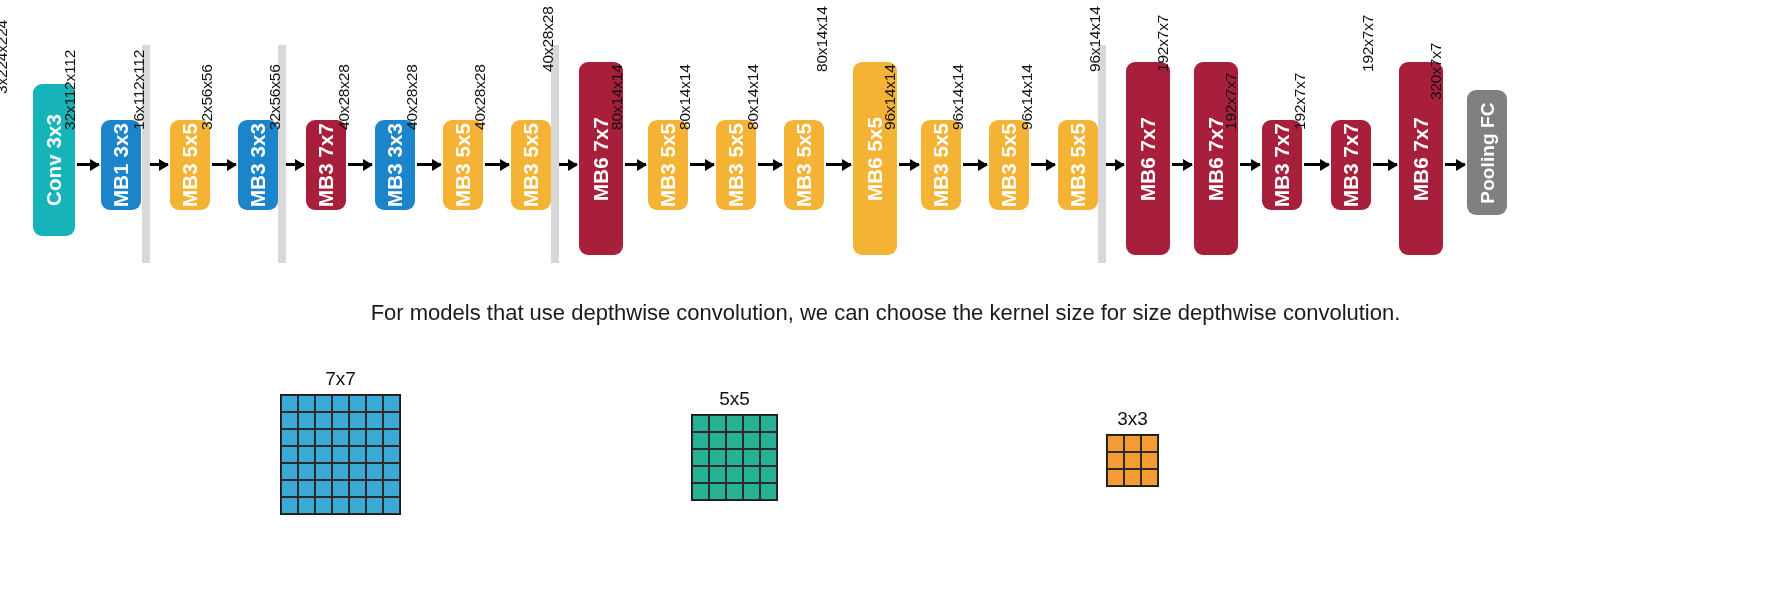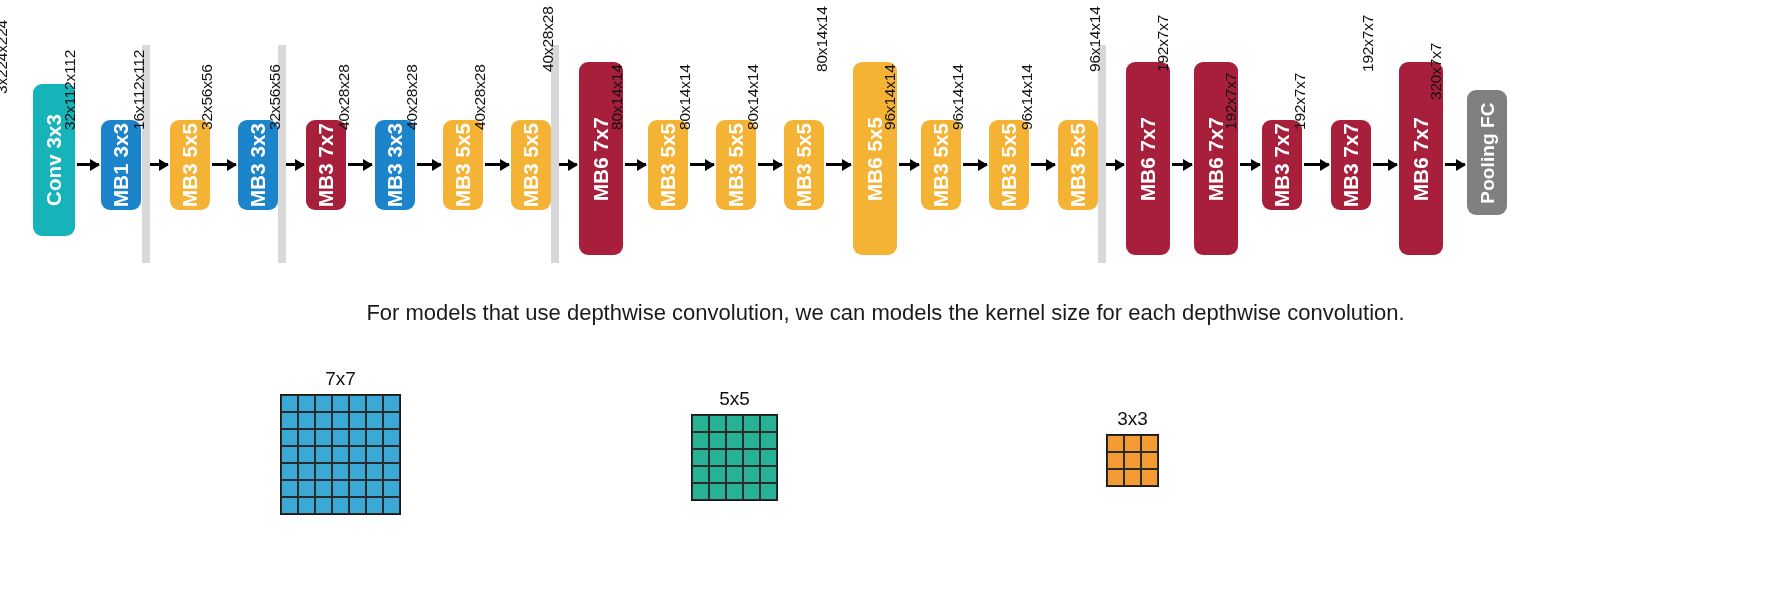--- a/index.html
+++ b/index.html
@@ -186,21 +186,21 @@
       <span class="lbl">MB6 7x7</span>
     </div>
     <div class="arrow" style="left: 1445px; width: 20.3px;"></div>
     <div class="tensor" style="left: 1445.3px; top: 82px;">320x7x7</div>
     <div class="block small" style="left: 1467.3px; top: 90px; width: 40px; height: 125px; background: rgb(128, 128, 128);">
       <span class="lbl">Pooling FC</span>
     </div>
   </div>
 
 <div id="caption">
-  <span class="ctext">For models that use depthwise convolution, we can models the kernel size for each depthwise convolution.</span>
+  <span class="ctext">For models that use depthwise convolution, we can choose the kernel size for size depthwise convolution.</span>
 </div>
 
 <div id="kernels">
     <div class="kernel" style="left: 280px; top: 368px;">
       <div class="ktitle">7x7</div>
       <div class="kgrid" style="grid-template-columns: repeat(7, 17px); grid-template-rows: repeat(7, 17px); width: 119px;">
         <div class="kcell" style="background: rgb(58, 169, 214);"></div>
         <div class="kcell" style="background: rgb(58, 169, 214);"></div>
         <div class="kcell" style="background: rgb(58, 169, 214);"></div>
         <div class="kcell" style="background: rgb(58, 169, 214);"></div>

